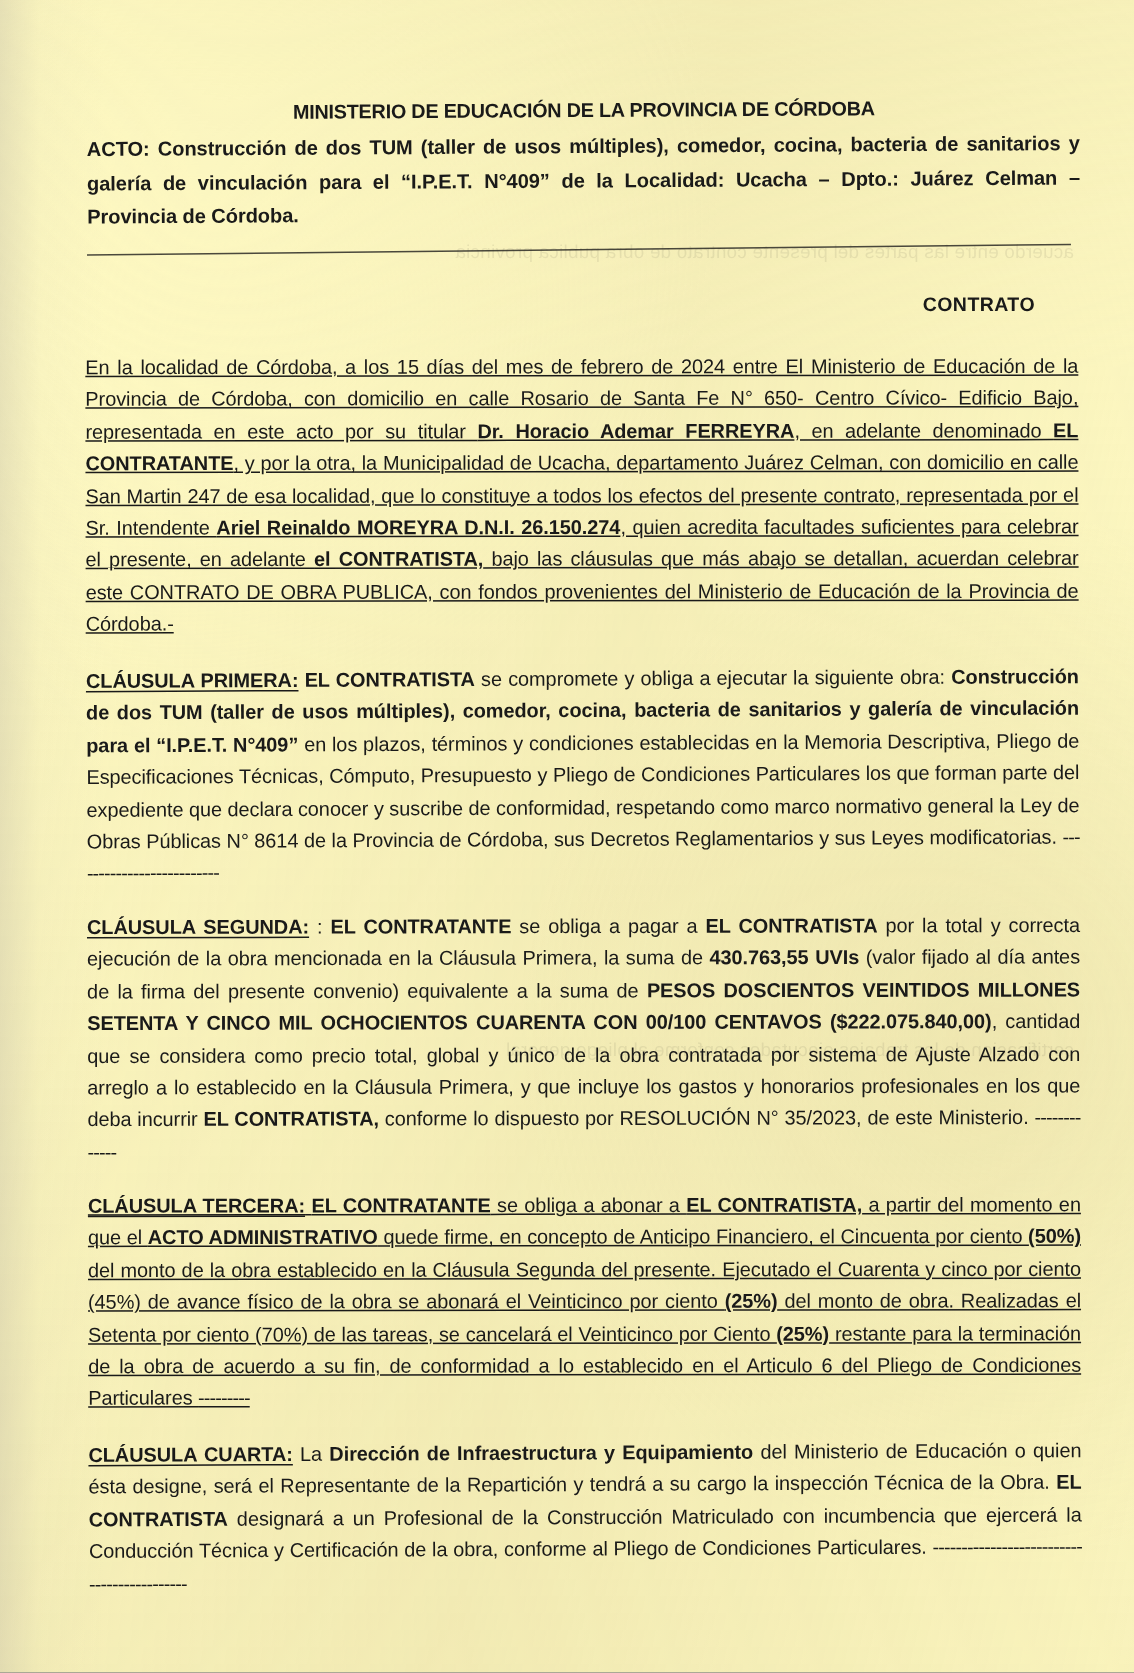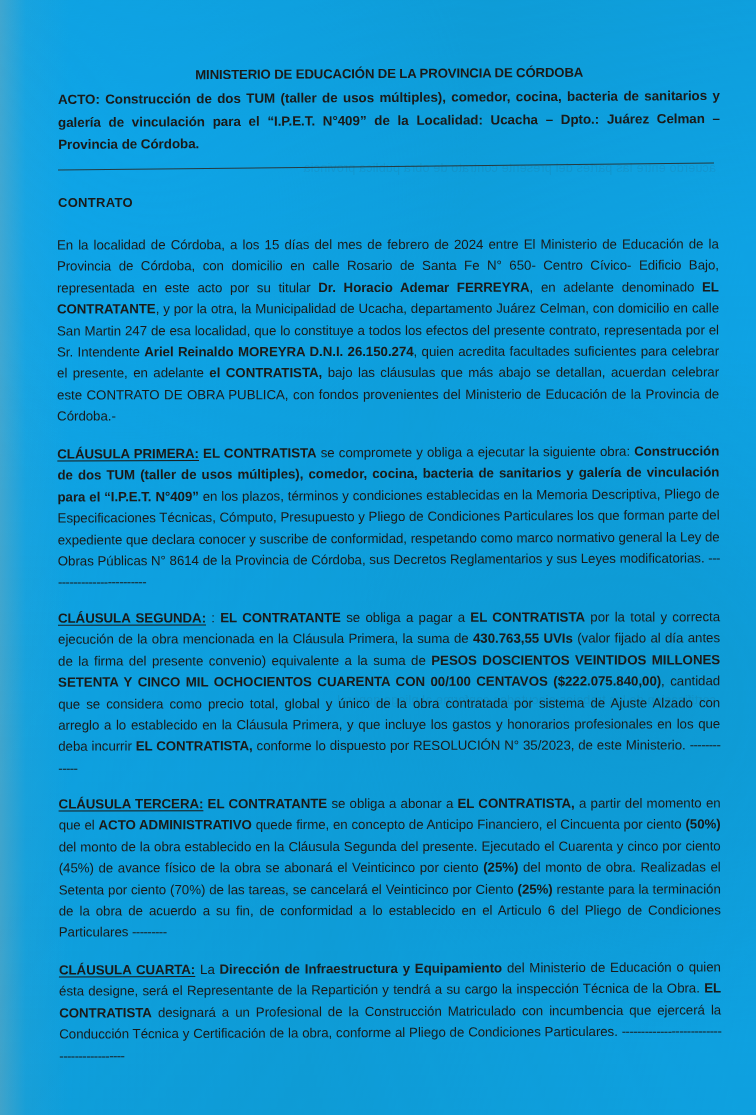--- a/index.html
+++ b/index.html
@@ -6,21 +6,21 @@
   html, body {
     margin: 0;
     padding: 0;
     background: #6b6b6b;
   }
   .page {
     position: relative;
     width: 756px;
     height: 1115px;
     margin: 0 auto;
-    background: #0ea5e9;
+    background: #fef9c3;
     overflow: hidden;
     font-family: "Liberation Sans", sans-serif;
     color: #1a1a19;
   }
   
   .page::before {
     content: "";
     position: absolute;
     inset: 0;
     pointer-events: none;
@@ -91,21 +91,21 @@
   .rule {
     height: 0;
     border: 0;
     border-top: 1.6px solid #2a2924;
     margin: 11px 6px 0 0;
     transform: rotate(-0.62deg);
     opacity: .85;
   }
 
   .contrato-title {
-    text-align: left;
+    text-align: right;
     font-weight: bold;
     font-size: 13px;
     letter-spacing: .3px;
     margin: 28px 0 0 0;
     padding-right: 30px;
   }
 
   .body-block {
     margin-top: 24px;
     transform: rotate(-0.18deg);
@@ -120,21 +120,21 @@
     letter-spacing: -0.05px;
     hyphens: none;
   }
   p.para:last-child { margin-bottom: 0; }
 
   b, strong { font-weight: bold; }
   .u { text-decoration: underline; text-underline-offset: 2px; }
   .dash { letter-spacing: -0.6px; }
 
   
-  .sk1 { transform: rotate(0.10deg); }
+  .sk1 { transform: rotate(0.10deg); text-decoration: underline; }
   .sk2 { transform: rotate(-0.10deg); }
   .sk3 { transform: rotate(0.06deg); }
 </style>
 </head>
 <body>
 
 <div class="page">
 
   <div class="bleed bleed-a">
     <span>acuerdo entre las partes del presente contrato de obra publica provincia</span>

